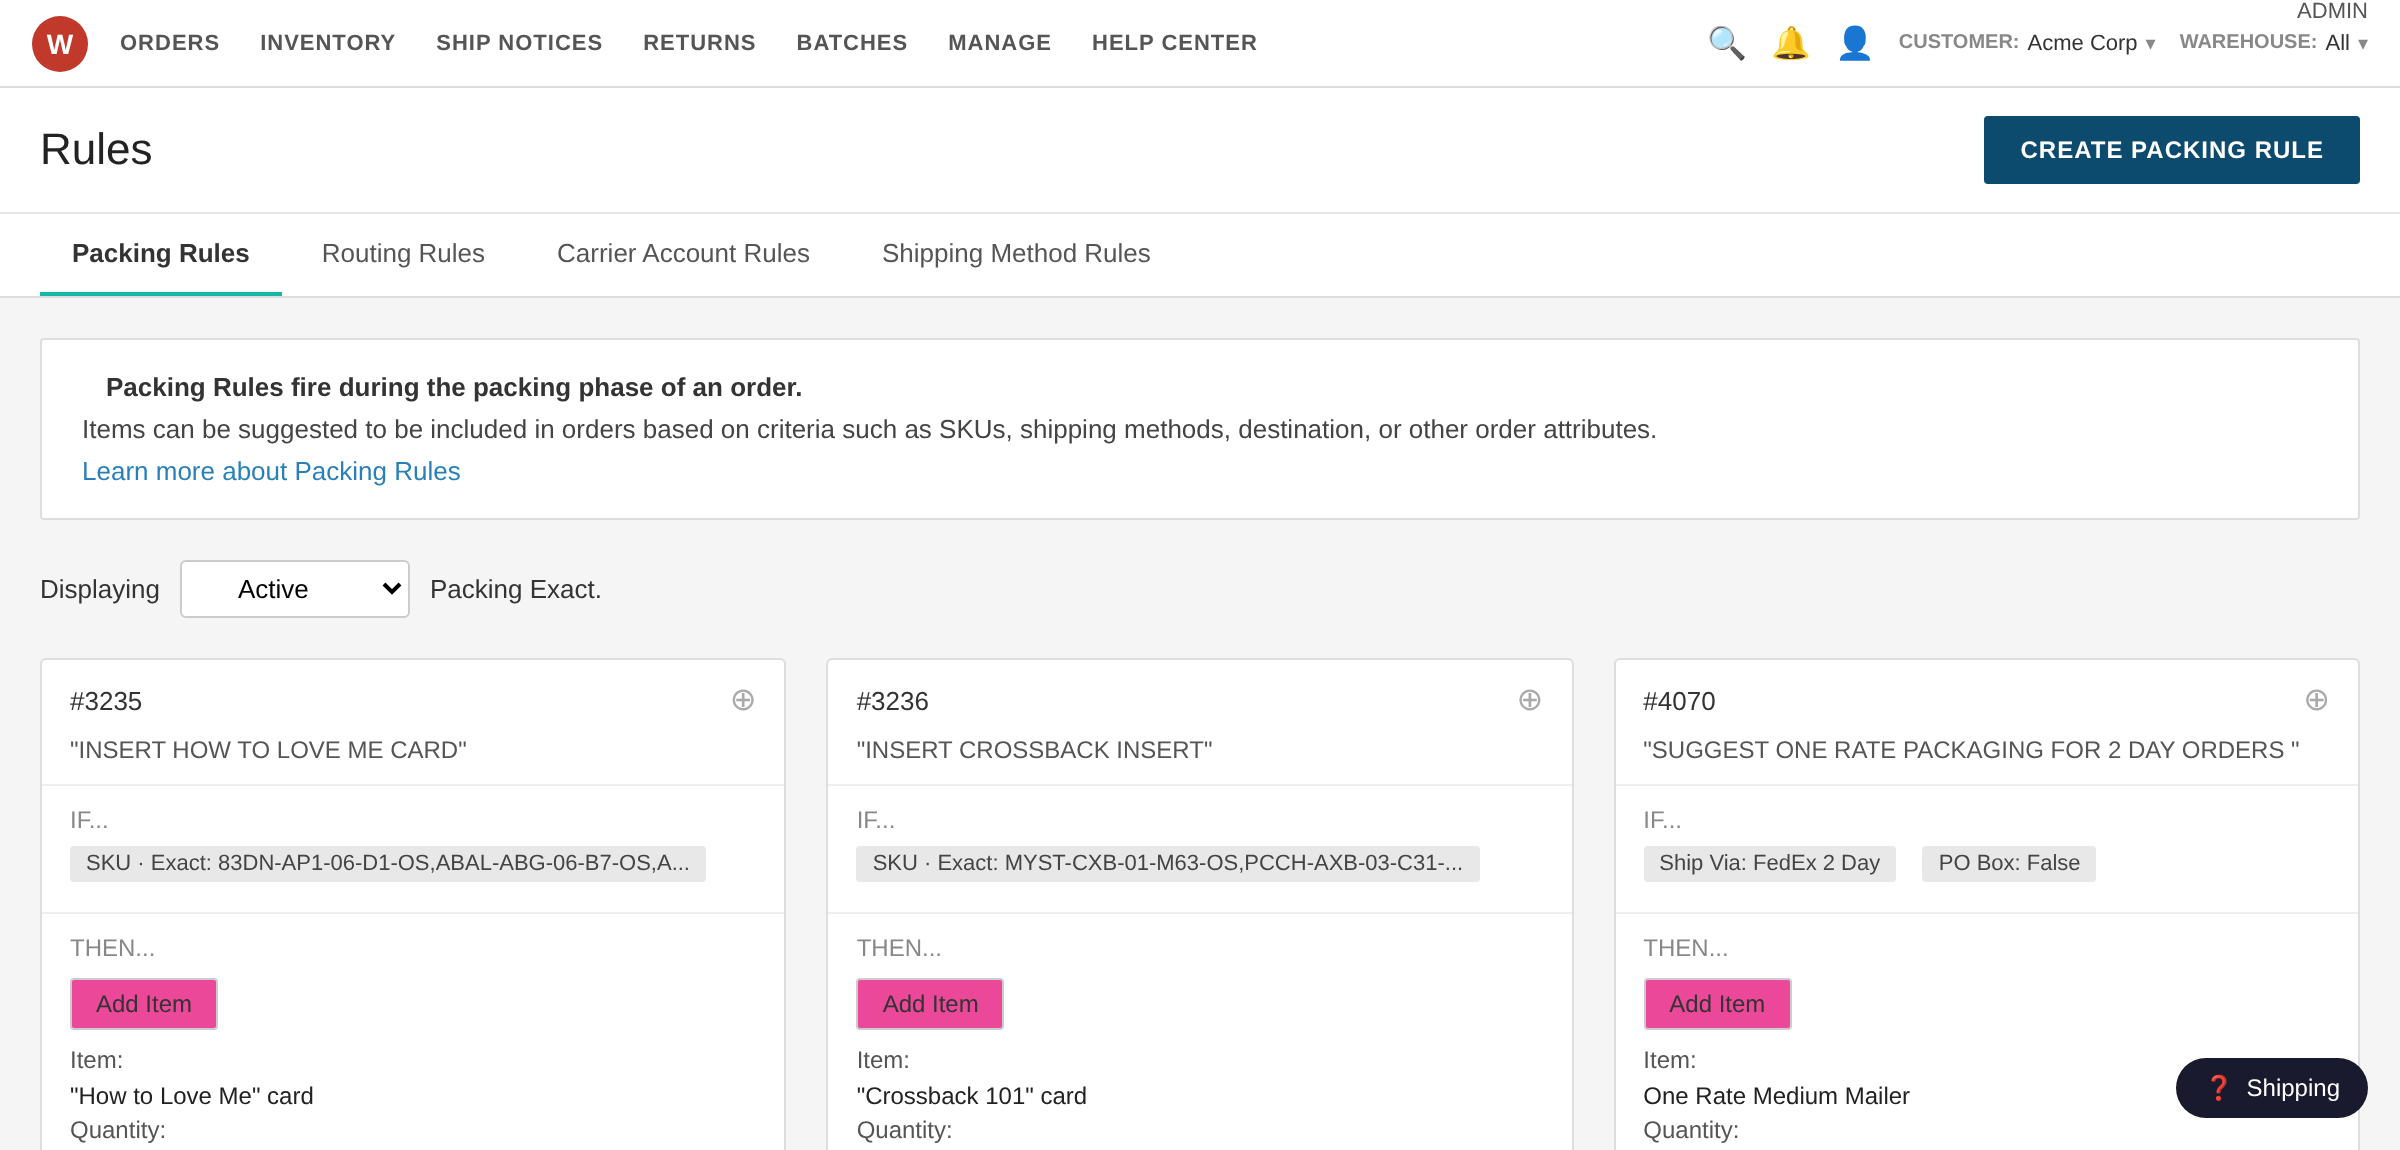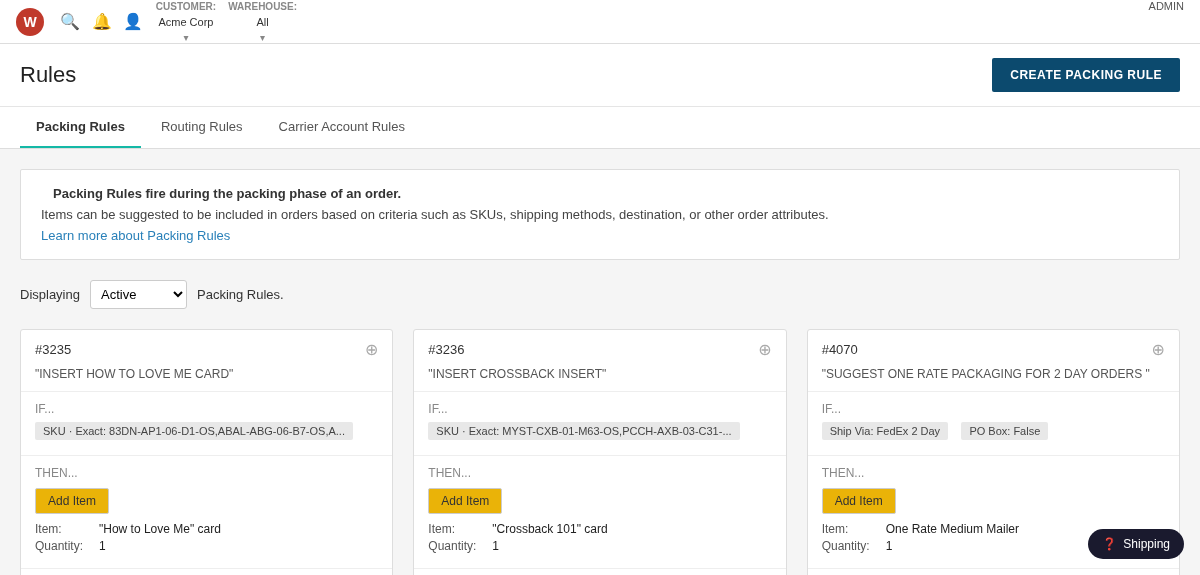--- a/index.html
+++ b/index.html
@@ -65,21 +65,20 @@
       display: flex;
       align-items: center;
       gap: 12px;
       font-size: 11px;
       color: #555;
     }
     .customer-warehouse .cw-group {
       display: flex;
       align-items: center;
       gap: 4px;
-      flex-direction: column;
     }
     .cw-label { color: #888; font-weight: 600; font-size: 10px; text-transform: uppercase; }
     .cw-value { color: #333; font-size: 11px; }
     .cw-arrow { color: #888; font-size: 10px; }
 
     
     .page-header {
       background: #fff;
       padding: 14px 20px;
       display: flex;
@@ -160,21 +159,21 @@
     
     .filter-row {
       display: flex;
       align-items: center;
       gap: 10px;
       margin-bottom: 20px;
       font-size: 13px;
     }
     .filter-label { color: #333; }
     .filter-select {
-      padding: 5px 24px 5px 6px;
+      padding: 5px 24px 5px 24px;
       border: 1px solid #ccc;
       border-radius: 3px;
       font-size: 13px;
       background: #fff;
       appearance: auto;
       cursor: pointer;
     }
     .filter-suffix { color: #333; }
 
     
@@ -242,52 +241,62 @@
     .then-section {
       padding: 10px 14px 6px;
     }
     .then-label {
       font-size: 12px;
       color: #888;
       margin-bottom: 8px;
       font-weight: 500;
     }
     .add-item-btn {
-      background: #eab308;
+      background: #ec4899;
       border: 1px solid #ccc;
       padding: 5px 12px;
       font-size: 12px;
       cursor: pointer;
       border-radius: 2px;
       margin-bottom: 8px;
       color: #333;
     }
     .item-row {
       display: flex;
       gap: 4px;
       margin-bottom: 3px;
       font-size: 12px;
+      flex-direction: column;
     }
     .item-key { color: #555; min-width: 60px; }
     .item-val { color: #222; }
     .card-footer {
       display: flex;
       justify-content: flex-end;
       align-items: center;
       padding: 8px 14px;
       gap: 6px;
       border-top: 1px solid #eee;
       margin-top: 6px;
     }
   </style>
 </head>
 <body>
 
 <nav class="top-nav">
   <div class="logo">W</div>
+  <div class="nav-links">
+    <a class="nav-link">ORDERS</a>
+    <a class="nav-link">INVENTORY</a>
+    <a class="nav-link">SHIP NOTICES</a>
+    <a class="nav-link">RETURNS</a>
+    <a class="nav-link">BATCHES</a>
+    <a class="nav-link">MANAGE</a>
+    <a class="nav-link">HELP CENTER</a>
+  </div>
   <div class="nav-right">
     <span class="nav-icon">🔍</span>
     <span class="nav-icon">🔔</span>
     <span class="nav-icon">👤</span>
     <div class="customer-warehouse">
       <div class="cw-group">
         <span class="cw-label">CUSTOMER:</span>
         <span class="cw-value">Acme Corp</span>
         <span class="cw-arrow">▾</span>
       </div>
@@ -303,38 +312,39 @@
 
 <div class="page-header">
   <h1 class="page-title">Rules</h1>
   <button class="create-btn">CREATE PACKING RULE</button>
 </div>
 
 <div class="tabs-bar">
   <div class="tab active">Packing Rules</div>
   <div class="tab">Routing Rules</div>
   <div class="tab">Carrier Account Rules</div>
+  <div class="tab">Shipping Method Rules</div>
 </div>
 
 <div class="content">
 
   <div class="info-box">
     <div class="info-title">Packing Rules fire during the packing phase of an order.</div>
     <div class="info-text">Items can be suggested to be included in orders based on criteria such as SKUs, shipping methods, destination, or other order attributes.</div>
     <a class="info-link">Learn more about Packing Rules</a>
   </div>
 
   <div class="filter-row">
     <span class="filter-label">Displaying</span>
     <select class="filter-select">
       <option>Active</option>
       <option>Inactive</option>
       <option>All</option>
     </select>
-    <span class="filter-suffix">Packing Rules.</span>
+    <span class="filter-suffix">Packing Exact.</span>
   </div>
 
   <div class="cards-grid">
 
     <div class="card">
       <div class="card-header">
         <span class="card-id">#3235</span>
         <span class="card-drag">⊕</span>
       </div>
       <div class="card-name">"INSERT HOW TO LOVE ME CARD"</div>

